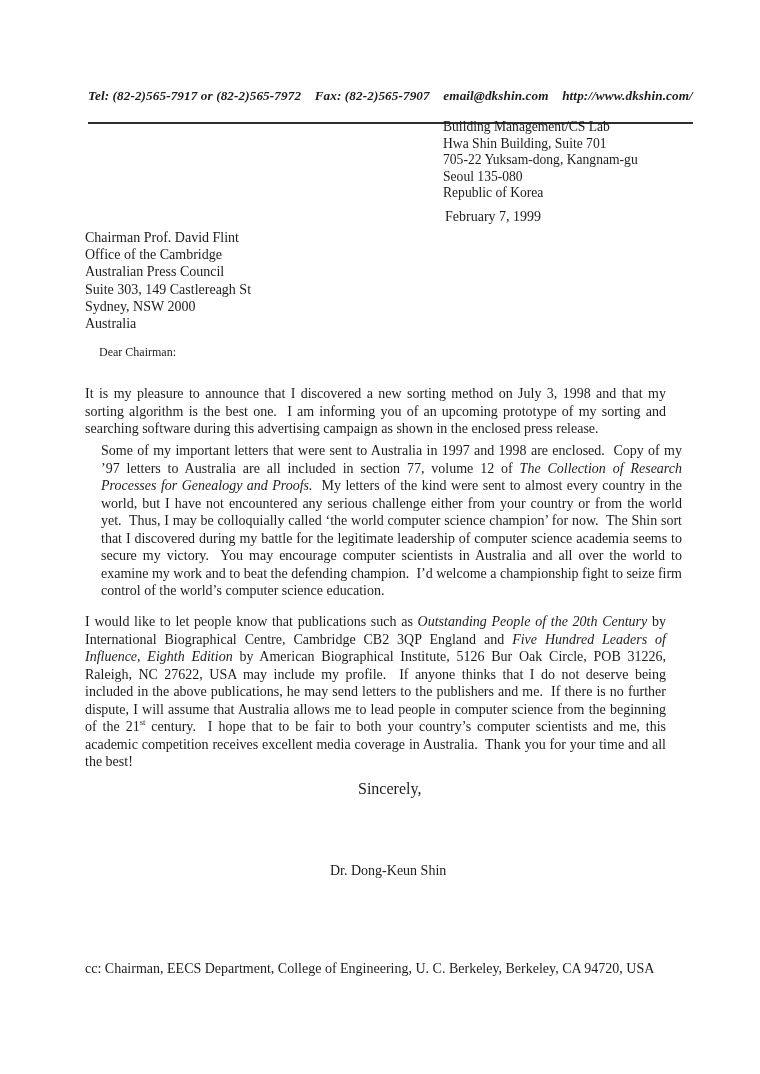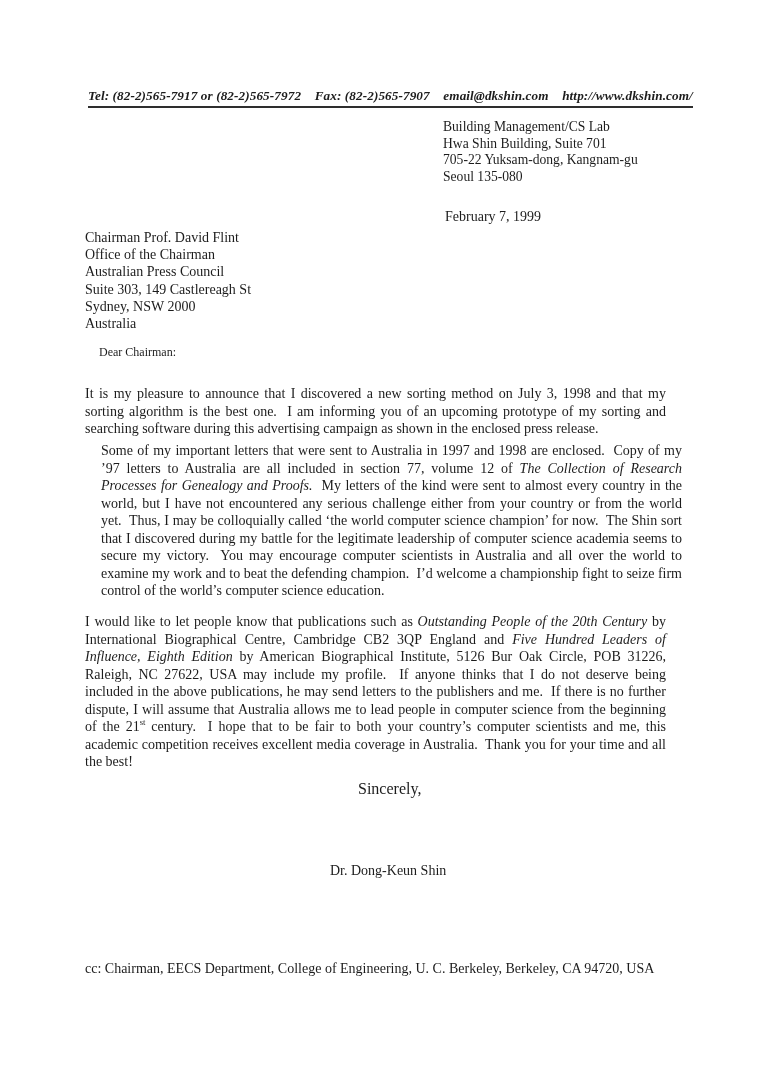--- a/index.html
+++ b/index.html
@@ -15,21 +15,21 @@
     overflow: hidden;
   }
   .abs { position: absolute; }
   .contact-header {
     left: 88px; top: 88px;
     font-size: 13.2px;
     font-style: italic;
     font-weight: bold;
     white-space: pre;
     border-bottom: 2px solid #2e2e2e;
-    padding-bottom: 2px;
+    padding-bottom: 18px;
     letter-spacing: 0.1px;
   }
   .sender {
     left: 443px; top: 119px;
     font-size: 13.6px;
     font-weight: normal;
     line-height: 16.6px;
   }
   .date-line {
     left: 445px; top: 209px;
@@ -65,27 +65,28 @@
 
 <div class="page">
 
   <div class="abs contact-header">Tel: (82-2)565-7917 or (82-2)565-7972    Fax: (82-2)565-7907    email@dkshin.com    http://www.dkshin.com/</div>
 
   <div class="abs sender">
     <div>Building Management/CS Lab</div>
     <div>Hwa Shin Building, Suite 701</div>
     <div>705-22 Yuksam-dong, Kangnam-gu</div>
     <div>Seoul 135-080</div>
+    <div>Republic of Korea</div>
   </div>
 
   <div class="abs date-line">February 7, 1999</div>
 
   <div class="abs recipient">
     <div>Chairman Prof. David Flint</div>
-    <div>Office of the Chairman</div>
+    <div>Office of the Cambridge</div>
     <div>Australian Press Council</div>
     <div>Suite 303, 149 Castlereagh St</div>
     <div>Sydney, NSW 2000</div>
     <div>Australia</div>
   </div>
 
   <div class="abs salutation">Dear Chairman:</div>
 
   <div class="abs para p1"><span>It is my pleasure to announce that I discovered a new sorting method on July 3, 1998 and that my sorting algorithm is the best one.  I am informing you of an upcoming prototype of my sorting and searching software during this advertising campaign as shown in the enclosed press release.</span></div>
 

